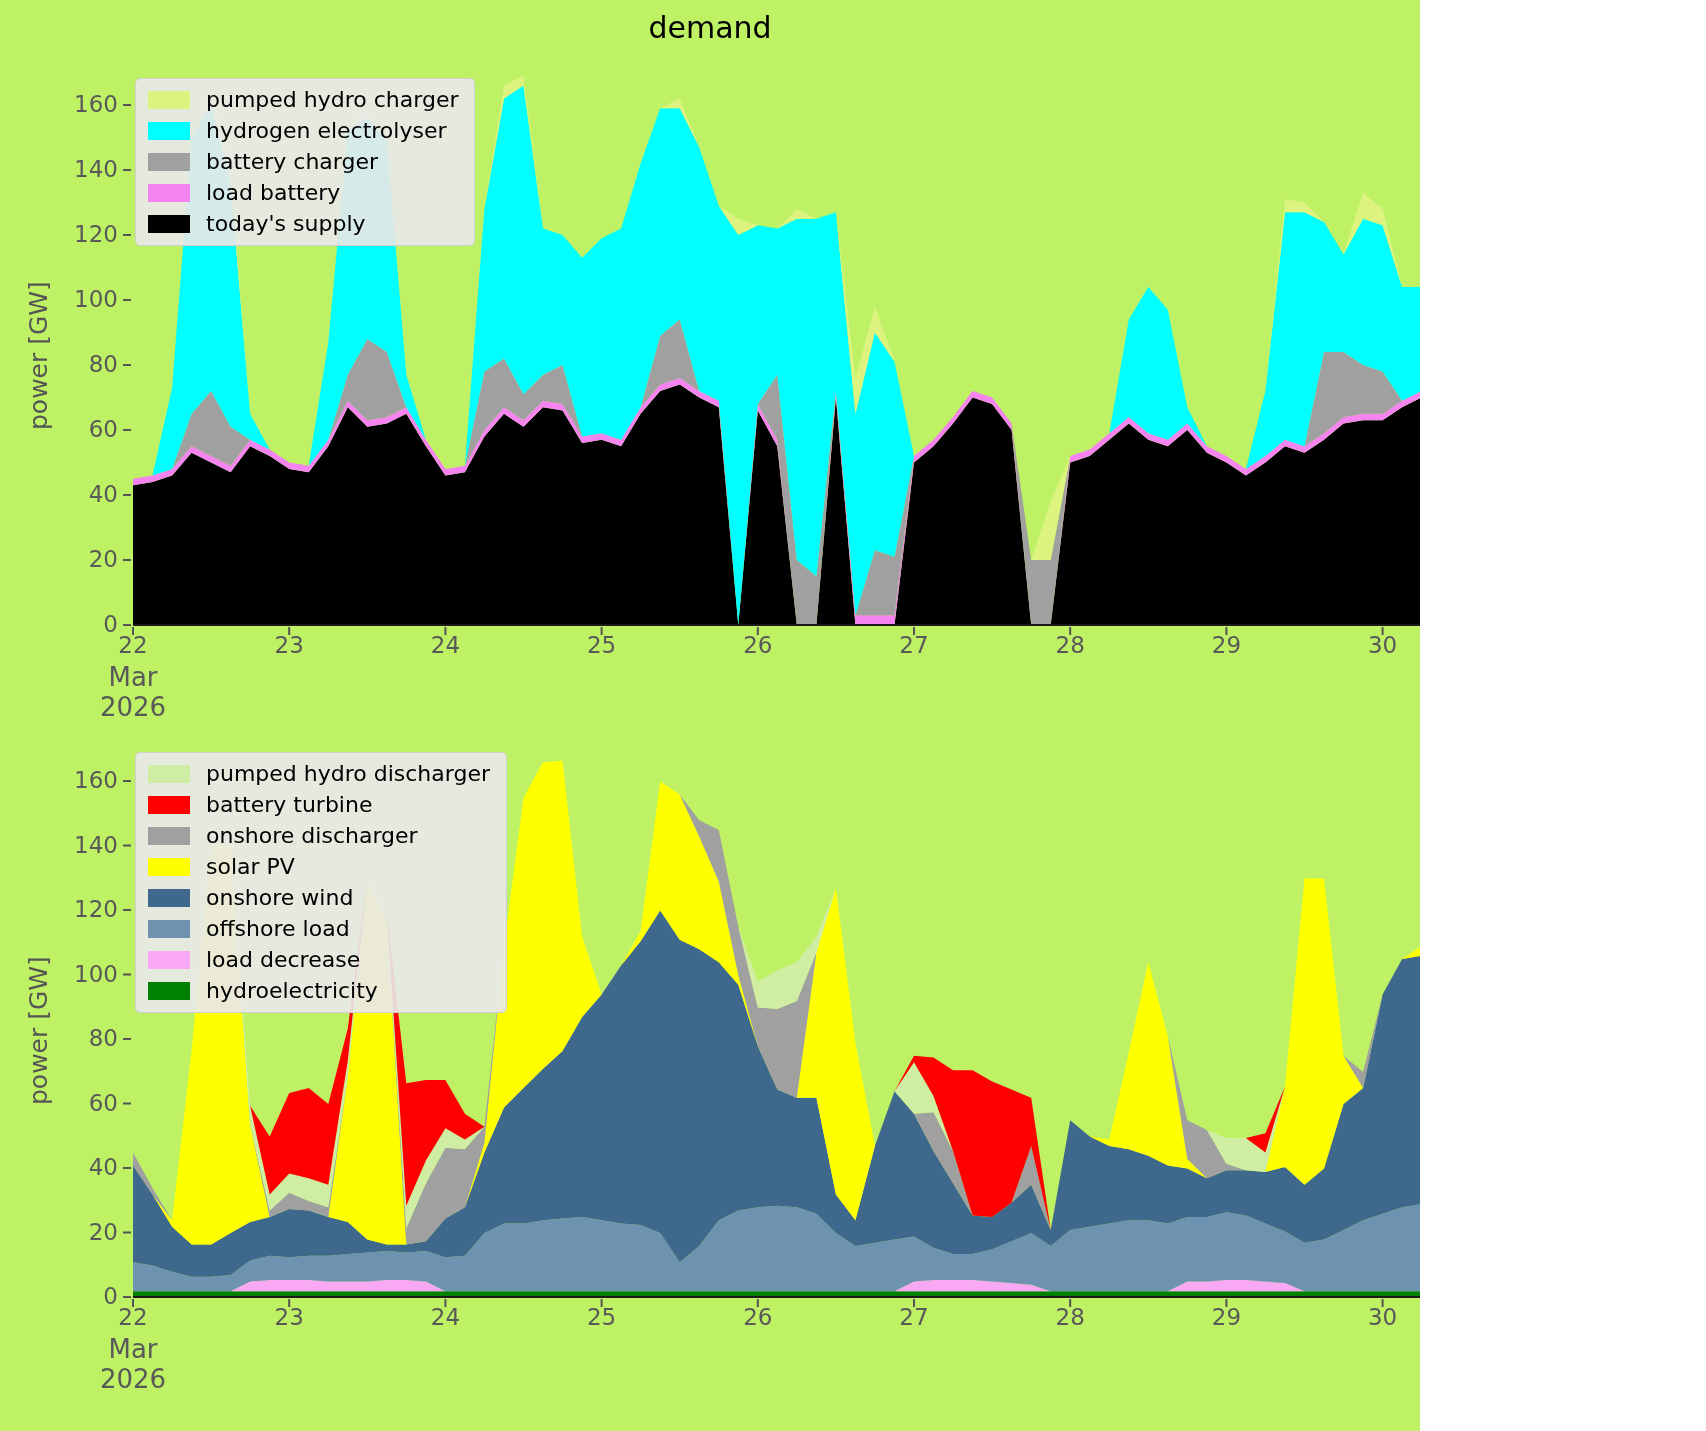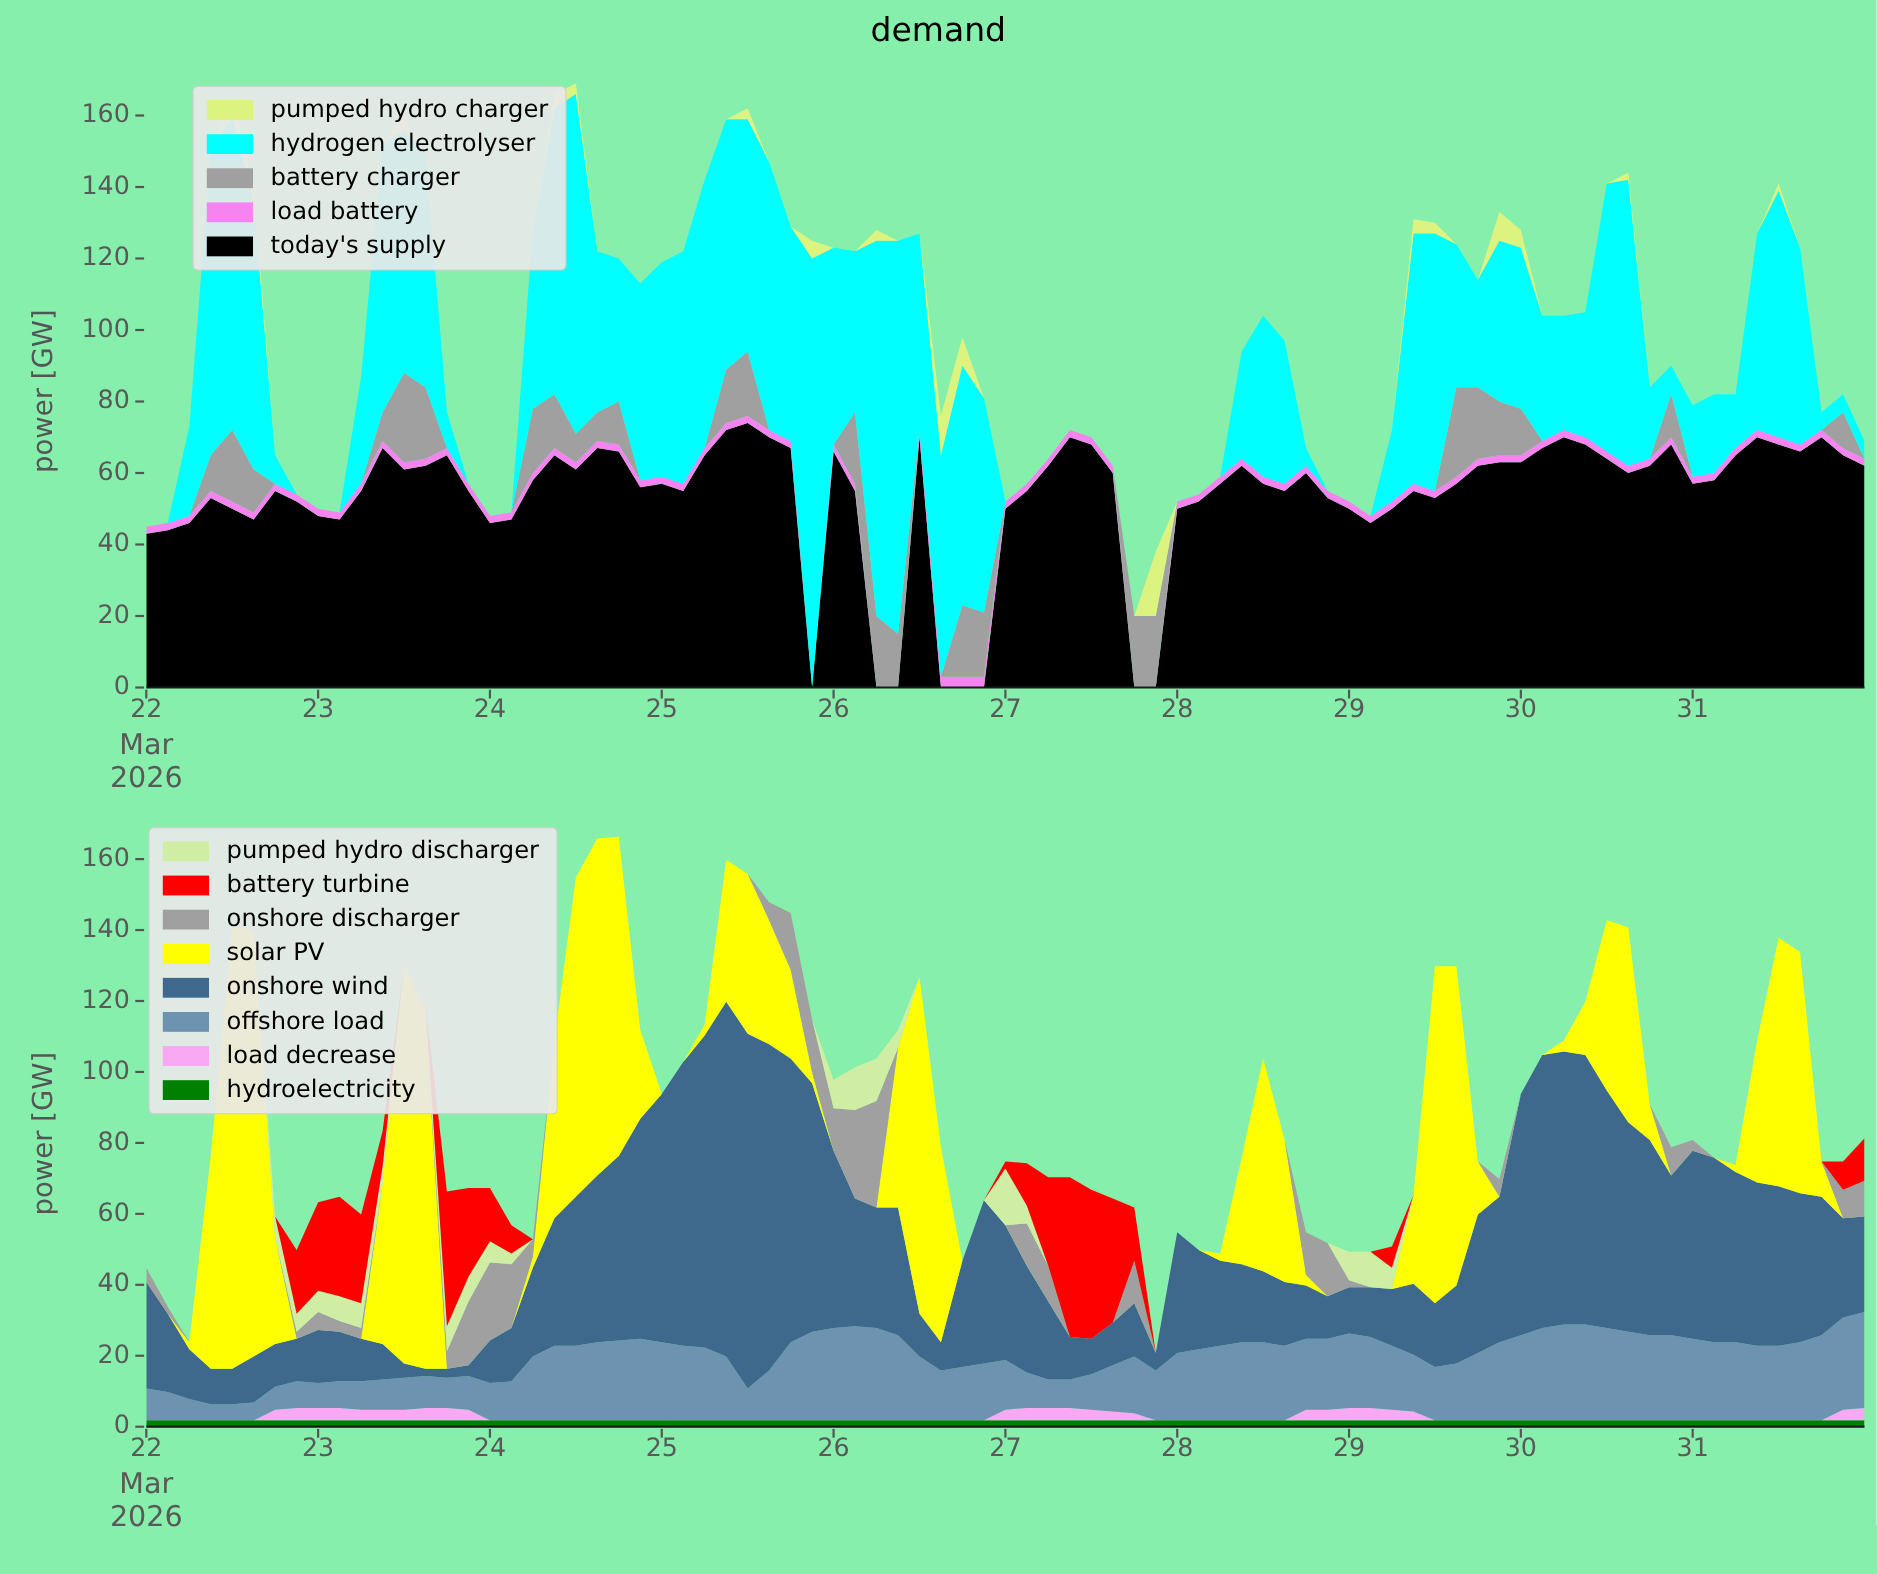--- a/index.html
+++ b/index.html
@@ -1,16 +1,16 @@
 <!DOCTYPE html>
 <html><head>
 <meta charset="utf-8">
 <style>
   html,body{margin:0;padding:0;background:#fff;}
-  .page{position:relative;width:1706px;height:1431px;background:#86efac;overflow:hidden;
+  .page{position:relative;width:1420px;height:1431px;background:#bef264;overflow:hidden;
         font-family:"DejaVu Sans","Liberation Sans",sans-serif;}
   .chart-title{position:absolute;width:100%;text-align:center;font-size:30px;color:#000;}
   .ylabel{position:absolute;font-size:25px;color:#555;transform:rotate(-90deg);transform-origin:left top;white-space:nowrap;}
   .tick-label{position:absolute;font-size:23px;color:#595959;transform:translateX(-50%);white-space:nowrap;}
   .ytick-label{position:absolute;font-size:23px;color:#595959;width:70px;text-align:right;}
   .month-label,.year-label{position:absolute;font-size:26px;color:#595959;transform:translateX(-50%);}
   .legend{position:absolute;background:rgba(232,232,232,0.92);border:1px solid #cfcfcf;border-radius:5px;
           padding:10px 16px 10px 12px;display:flex;flex-direction:column;gap:9px;z-index:5;}
   .legend-row{display:flex;align-items:center;gap:16px;}
   .legend-swatch{width:42px;height:18px;flex:0 0 auto;}
@@ -135,21 +135,21 @@
       <div class="ytick-label" style="left: 48px; top: 1218.5px;">20</div>
       <div class="ytick-label" style="left: 48px; top: 1154px;">40</div>
       <div class="ytick-label" style="left: 48px; top: 1089.5px;">60</div>
       <div class="ytick-label" style="left: 48px; top: 1025px;">80</div>
       <div class="ytick-label" style="left: 48px; top: 960.5px;">100</div>
       <div class="ytick-label" style="left: 48px; top: 896px;">120</div>
       <div class="ytick-label" style="left: 48px; top: 831.5px;">140</div>
       <div class="ytick-label" style="left: 48px; top: 767px;">160</div>
     </div>
 
-  <div class="legend" id="legend-demand" style="left:135px;top:78px;margin-left:40px;">
+  <div class="legend" id="legend-demand" style="left:135px;top:78px;">
       <div class="legend-row">
         <div class="legend-swatch" style="background: rgb(220, 243, 128);"></div>
         <div class="legend-label">pumped hydro charger</div>
       </div>
       <div class="legend-row">
         <div class="legend-swatch" style="background: rgb(0, 255, 255);"></div>
         <div class="legend-label">hydrogen electrolyser</div>
       </div>
       <div class="legend-row">
         <div class="legend-swatch" style="background: rgb(160, 160, 160);"></div>

